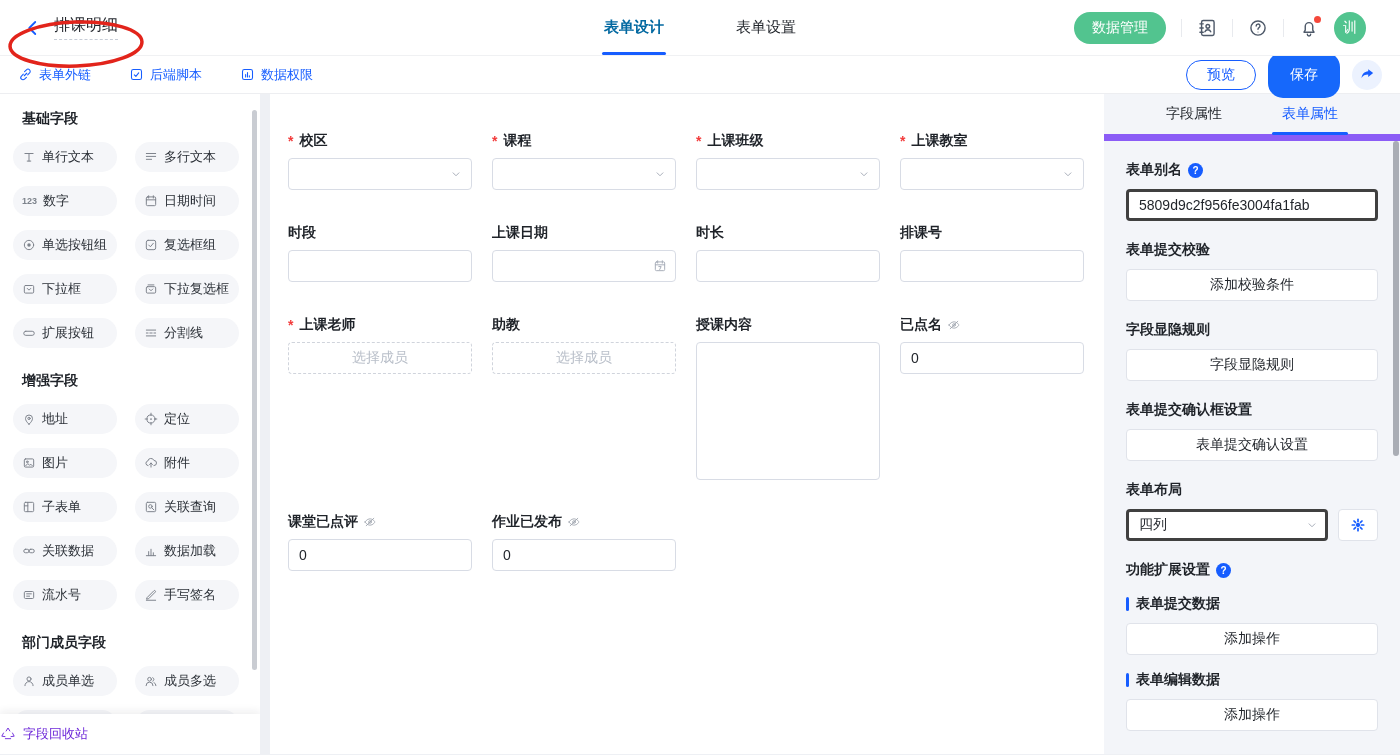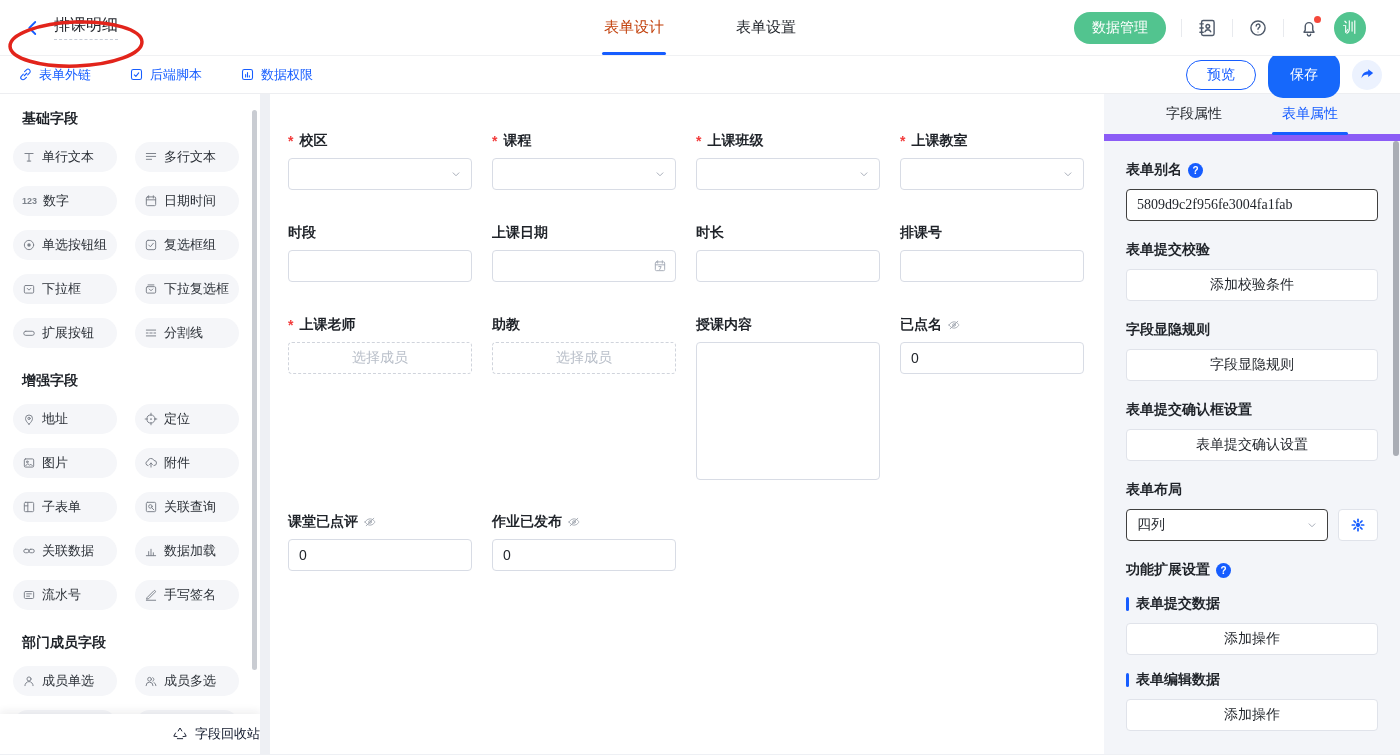--- a/index.html
+++ b/index.html
@@ -16,21 +16,21 @@
     height: 56px; background: #fff; border-bottom: 1px solid #f0f1f3;
     display: flex; align-items: center; position: relative; z-index: 5;
   }
   .hdr-left { display: flex; align-items: center; gap: 12px; padding-left: 24px; position: relative; }
   .back-btn { color: #165DFF; cursor: pointer; display: flex; }
   .page-title { font-size: 16px; font-weight: 500; color: #1f2329; padding-bottom: 3px; border-bottom: 1px dashed #c6ccd6; cursor: text; }
   .annot { position: absolute; left: 2px; top: 2px; pointer-events: none; transform: rotate(-2deg); }
   .annot ellipse { fill: none; stroke: #e2241b; stroke-width: 3.5; }
   .hdr-tabs { position: absolute; left: 50%; transform: translateX(-50%); height: 100%; display: flex; gap: 72px; }
   .hdr-tab { height: 100%; display: flex; align-items: center; font-size: 15px; color: #1f2329; cursor: pointer; position: relative; }
-  .hdr-tab.active { color: #c2410c; }
+  .hdr-tab.active { color: #0369a1; font-weight: bold; }
   .hdr-tab.active::after { content: ""; position: absolute; bottom: 0; left: -2px; right: -2px; height: 3px; background: #165DFF; border-radius: 2px; }
   .hdr-right { margin-left: auto; display: flex; align-items: center; gap: 15px; padding-right: 34px; }
   .btn-green { height: 32px; padding: 0 18px; border-radius: 16px; background: #52C48F; color: #fff; font-size: 14px; border: none; cursor: pointer; }
   .vdiv { width: 1px; height: 18px; background: #e8eaee; }
   .hdr-ic { color: #4e5969; cursor: pointer; display: flex; position: relative; }
   .bell-dot { position: absolute; top: -2px; right: -2px; width: 7px; height: 7px; border-radius: 50%; background: #f5483b; }
   .avatar { width: 32px; height: 32px; border-radius: 50%; background: #52C48F; color: #fff; font-size: 14px; display: flex; align-items: center; justify-content: center; cursor: pointer; }
 
   
   .toolbar { height: 38px; background: #fff; border-bottom: 1px solid #edeef1; display: flex; align-items: center; padding: 0 18px; position: relative; z-index: 4; }
@@ -45,21 +45,21 @@
 
   
   .sidebar { width: 260px; background: #fff; position: relative; padding-top: 16px; overflow: hidden; flex: none; }
   .sec-title { font-size: 14px; font-weight: 700; color: #1f2329; padding-left: 22px; margin-bottom: 14px; }
   .sec-title.mt { margin-top: 24px; }
   .pills { display: grid; grid-template-columns: 104px 104px; column-gap: 18px; row-gap: 14px; padding-left: 13px; }
   .pill { height: 30px; background: #f5f6f9; border-radius: 15px; display: flex; align-items: center; gap: 6px; padding: 0 9px; font-size: 13px; color: #2a2f36; cursor: grab; white-space: nowrap; }
   .pill .pic { color: #7d838c; flex: none; display: flex; }
   .num-ic { font-size: 9px; font-weight: 700; color: #7d838c; letter-spacing: 0; }
   .side-scroll { position: absolute; top: 16px; right: 3px; width: 5px; height: 560px; background: #c9ccd2; border-radius: 3px; }
-  .recycle-bar { position: absolute; left: 0; right: 0; bottom: 0; height: 40px; background: #fff; box-shadow: 0 -3px 8px rgba(31,35,41,.07); display: flex; align-items: center; justify-content: flex-end; gap: 7px; font-size: 13px; color: #0f172a; cursor: pointer; z-index: 2; }
+  .recycle-bar { position: absolute; left: 0; right: 0; bottom: 0; height: 40px; background: #fff; box-shadow: 0 -3px 8px rgba(31,35,41,.07); display: flex; align-items: center; justify-content: flex-start; gap: 7px; font-size: 13px; color: #6d28d9; cursor: pointer; z-index: 2; }
 
   
   .canvas { flex: 1; background: #fff; margin-left: 10px; padding: 38px 18px 0 18px; overflow: hidden; }
   .f-row { display: grid; grid-template-columns: repeat(4, 184px); column-gap: 20px; align-items: start; margin-bottom: 34px; }
   .f-label { display: flex; align-items: center; gap: 5px; font-size: 14px; font-weight: 600; color: #1f2329; margin-bottom: 8px; }
   .req { color: #f23c3c; font-weight: 600; margin-right: 1px; }
   .eye-off { color: #9aa0aa; display: flex; }
   .f-ctl { position: relative; }
   .f-input { width: 100%; height: 32px; border: 1px solid #d8dce5; border-radius: 4px; background: #fff; font-size: 14px; color: #1f2329; padding: 0 10px; font-family: inherit; }
   .ctl-ic { position: absolute; right: 9px; top: 50%; transform: translateY(-50%); color: #a7adb8; display: flex; pointer-events: none; }
@@ -67,21 +67,21 @@
   .f-textarea { width: 100%; height: 138px; border: 1px solid #d8dce5; border-radius: 4px; resize: none; font-family: inherit; font-size: 14px; padding: 8px 10px; }
 
   
   .panel { width: 296px; background: #f3f5f9; flex: none; position: relative; padding: 0 22px; }
   .p-tabs { height: 47px; display: flex; justify-content: center; gap: 60px; border-bottom: 7px solid #8b5cf6; margin: 0 -22px; text-align: center; }
   .p-tab { height: 100%; display: flex; align-items: center; font-size: 14px; color: #1f2329; cursor: pointer; position: relative; }
   .p-tab.active { color: #165DFF; }
   .p-tab.active::after { content: ""; position: absolute; bottom: -1px; left: -10px; right: -10px; height: 3px; background: #165DFF; border-radius: 2px; }
   .p-head { display: flex; align-items: center; gap: 6px; font-size: 14px; font-weight: 700; color: #1f2329; margin: 20px 0 10px; }
   .help { width: 15px; height: 15px; border-radius: 50%; background: #165DFF; color: #fff; font-size: 10px; font-weight: 700; display: inline-flex; align-items: center; justify-content: center; cursor: pointer; }
-  .p-input { width: 100%; height: 32px; background: #fff; border: 1px solid #404040; border-radius: 4px; font-size: 14px; color: #1f2329; padding: 0 10px; font-family: Liberation Serif, serif; }
+  .p-input { width: 100%; height: 32px; background: #fff; border: 3px solid #404040; border-radius: 4px; font-size: 14px; color: #1f2329; padding: 0 10px; font-family: Liberation Sans, sans-serif; }
   .p-btn { width: 100%; height: 32px; background: #fff; border: 1px solid #e0e3ea; border-radius: 4px; font-size: 14px; color: #1f2329; cursor: pointer; font-family: inherit; }
   .p-row { display: flex; gap: 10px; }
   .p-select { flex: 1; position: relative; }
   .p-select .p-input { padding-right: 28px; }
   .gear-btn { width: 40px; height: 32px; background: #fff; border: 1px solid #e0e3ea; border-radius: 4px; color: #165DFF; display: flex; align-items: center; justify-content: center; cursor: pointer; }
   .sub-label { display: flex; align-items: center; gap: 7px; font-size: 14px; font-weight: 700; color: #1f2329; margin: 16px 0 10px; }
   .sub-bar { width: 3px; height: 14px; background: #165DFF; border-radius: 2px; }
   .panel-scroll { position: absolute; top: 47px; right: 1px; width: 6px; height: 315px; background: #a9adb5; border-radius: 3px; }
 </style>
 </head>

